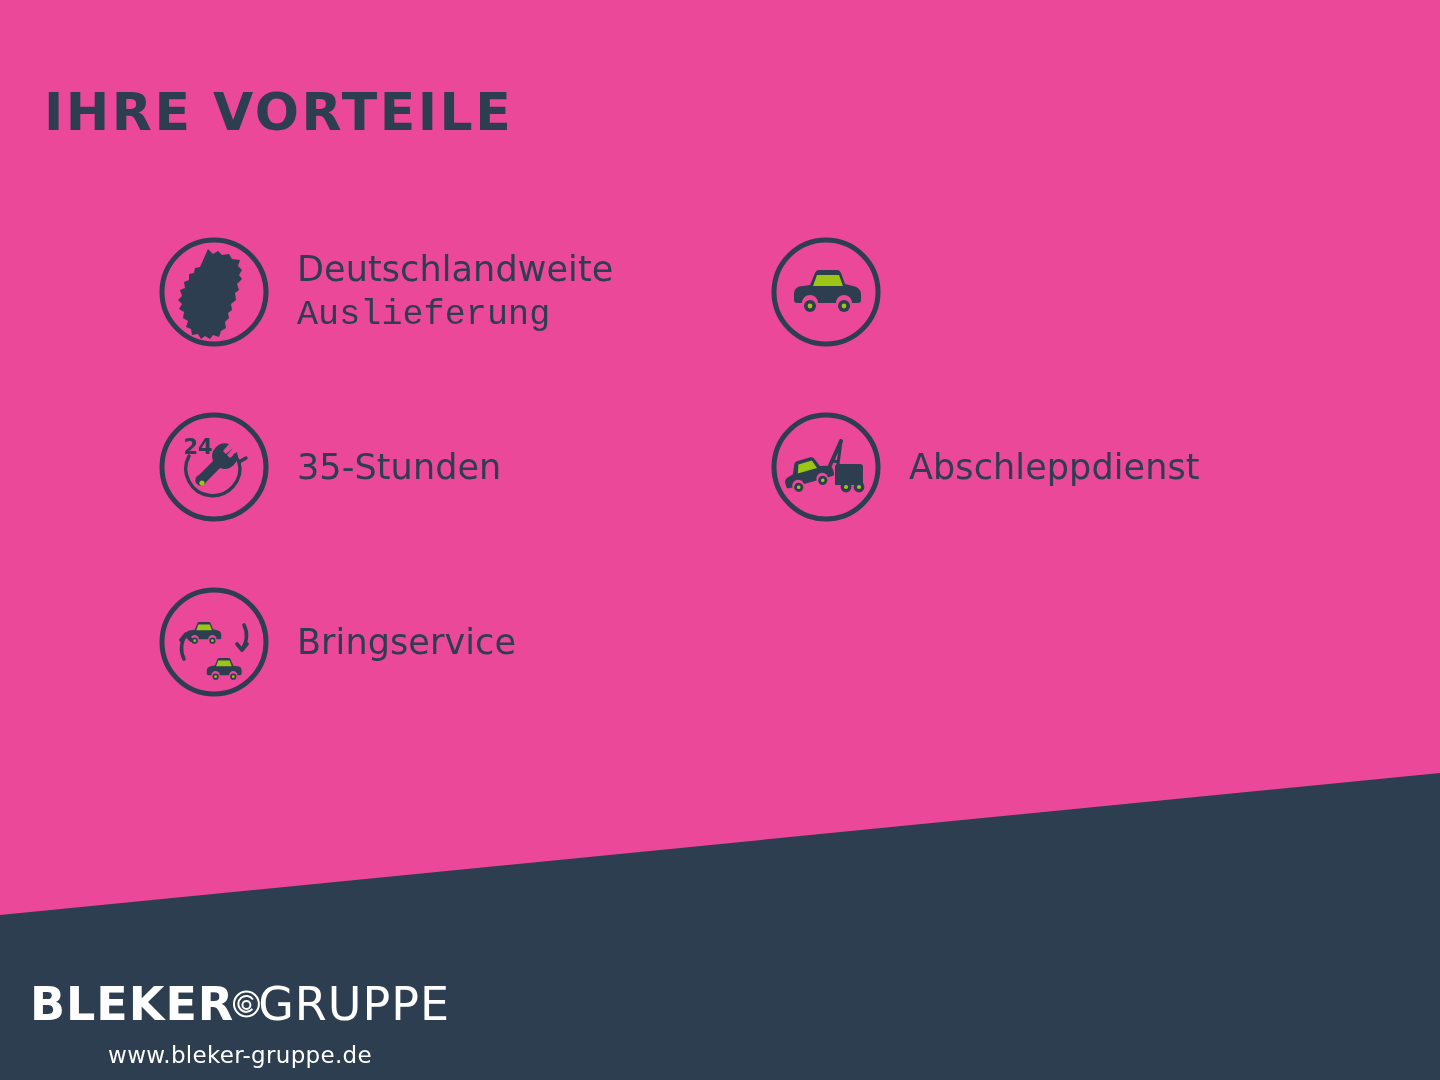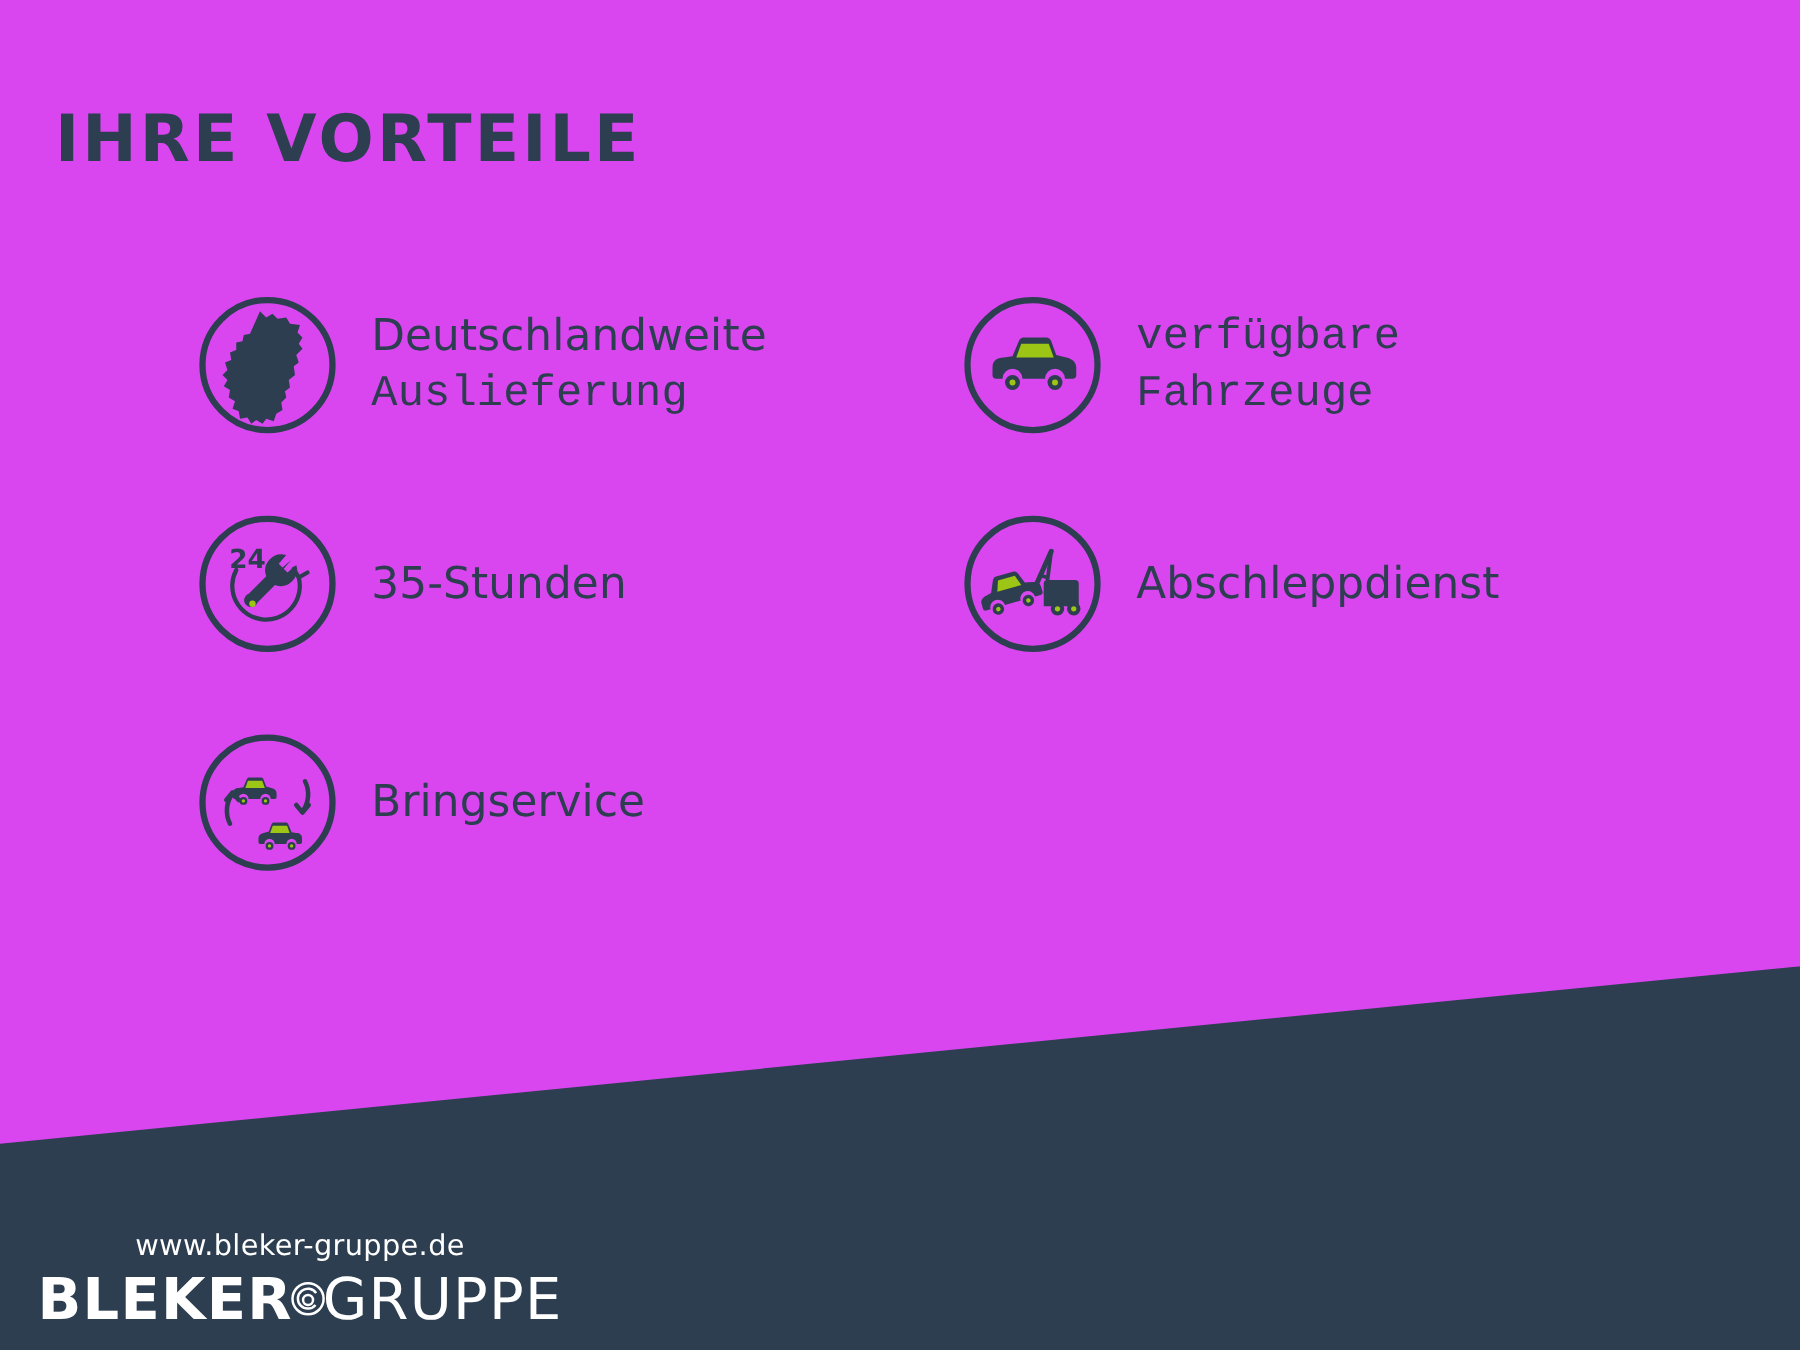--- a/index.html
+++ b/index.html
@@ -6,21 +6,21 @@
   html, body {
     margin: 0;
     padding: 0;
     background: #ffffff;
   }
   #slide {
     position: relative;
     width: 1440px;
     height: 1080px;
     overflow: hidden;
-    background: #d946ef;
+    background: #ec4899;
     font-family: "DejaVu Sans", "Liberation Sans", sans-serif;
   }
   
   #navy-wedge {
     position: absolute;
     left: 0;
     top: 0;
     width: 1440px;
     height: 1080px;
     background: #2c3e50;
@@ -138,21 +138,20 @@
       <svg class="benefit-icon" viewBox="0 0 118 118">
         <circle cx="59" cy="59" r="52" fill="none" stroke="#2c3e50" stroke-width="5"></circle>
         <path fill="#2c3e50" d="M36 53 l7 -1 5 -12 c1 -2 2 -3 4 -3 h18 c2 0 3 1 4 3 l4 11 8 2 c5 1 8 4 8 8 v6 c0 2 -1 3 -3 3 h-6 a8 8 0 0 0 -16 0 h-18 a8 8 0 0 0 -16 0 h-5 c-2 0 -3 -1 -3 -3 v-6 c0 -5 3 -8 9 -8z"></path>
         <path fill="#9cc515" d="M50 42 h22 l4 11 h-30z"></path>
         <circle cx="43" cy="73" r="6" fill="#2c3e50"></circle>
         <circle cx="43" cy="73" r="2.4" fill="#9cc515"></circle>
         <circle cx="77" cy="73" r="6" fill="#2c3e50"></circle>
         <circle cx="77" cy="73" r="2.4" fill="#9cc515"></circle>
       </svg>
       <div class="benefit-label">
-        <span class="l2">verfügbare Fahrzeuge</span>
       </div>
     </div>
 
     <div class="benefit">
       <svg class="benefit-icon" viewBox="0 0 118 118">
         <circle cx="59" cy="59" r="52" fill="none" stroke="#2c3e50" stroke-width="5"></circle>
         <text x="43" y="46" font-family="DejaVu Sans, Liberation Sans, sans-serif" font-size="21" font-weight="700" fill="#2c3e50" text-anchor="middle">24</text>
         <path d="M34 48 a27 27 0 1 0 50 6" fill="none" stroke="#2c3e50" stroke-width="3.4" stroke-linecap="round"></path>
         <path d="M80 47 l4 7 7 -4" fill="none" stroke="#2c3e50" stroke-width="3.4" stroke-linecap="round" stroke-linejoin="round"></path>
         <path fill="#2c3e50" d="M78 40 l-7 6 -3 -3 6 -7 a13 13 0 0 0 -16 17 l-14 14 a5.5 5.5 0 1 0 7 7 l14 -14 a13 13 0 0 0 17 -16 l-7 6 -3 -3 6 -7z"></path>
@@ -223,25 +222,25 @@
         <path d="M82 61 l5 6 5 -6" fill="none" stroke="#2c3e50" stroke-width="3.6" stroke-linecap="round" stroke-linejoin="round"></path>
       </svg>
       <div class="benefit-label">
         <span class="l1">Bringservice</span>
       </div>
     </div>
 
   </div>
 
   <div id="logo-block">
-    <div id="logo-url">www.bleker-gruppe.de</div>
     <div id="logo-wordmark">
       <span id="logo-bleker">BLEKER</span>
       <svg id="logo-mark" viewBox="0 0 58 58">
         <circle cx="29" cy="29" r="25" fill="none" stroke="#ffffff" stroke-width="4"></circle>
         <path d="M42 20 a16 16 0 1 0 -1 19" fill="none" stroke="#ffffff" stroke-width="4"></path>
         <circle cx="29" cy="31" r="8" fill="none" stroke="#ffffff" stroke-width="4"></circle>
       </svg>
       <span id="logo-gruppe">GRUPPE</span>
     </div>
+    <div id="logo-url">www.bleker-gruppe.de</div>
   </div>
 
 </div>
 
 </body></html>

